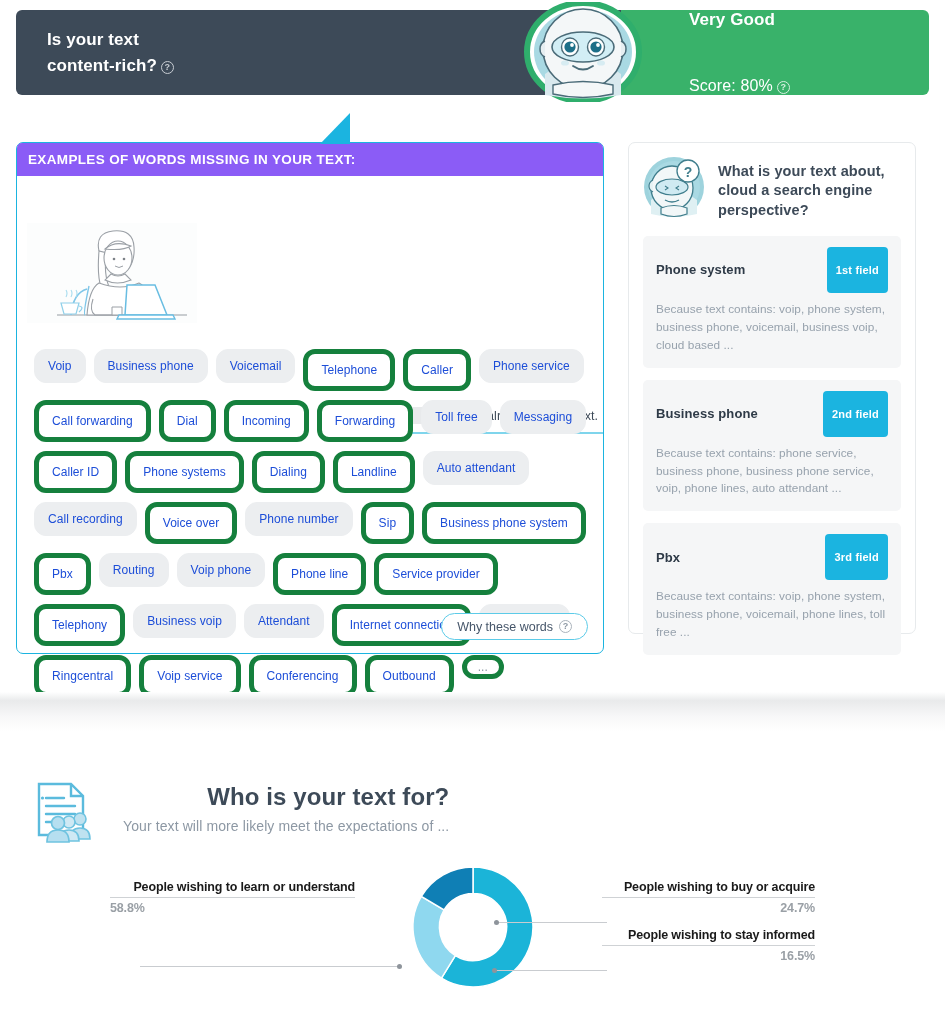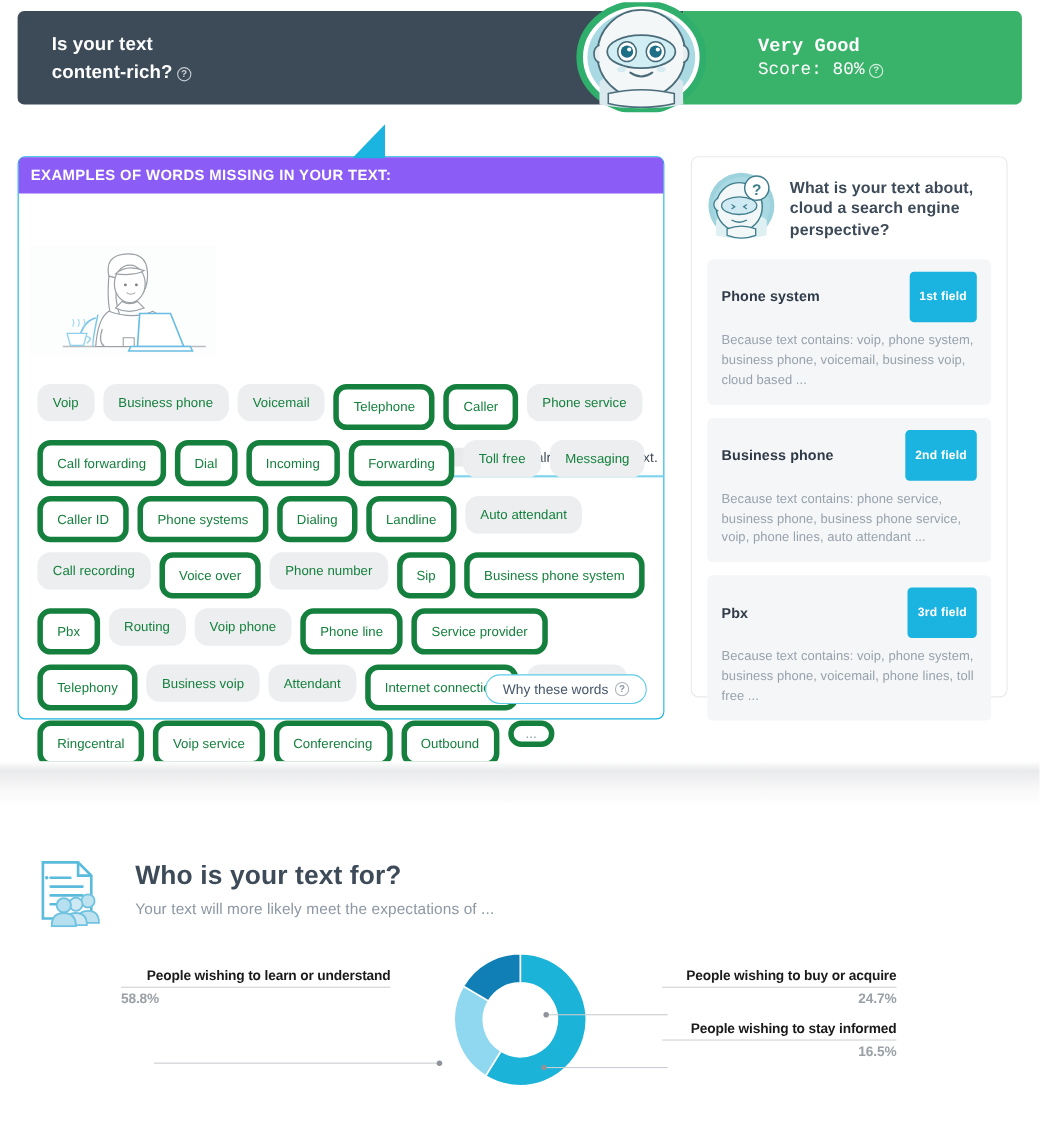--- a/index.html
+++ b/index.html
@@ -27,23 +27,22 @@
     display: flex;
     align-items: center;
     padding-left: 31px;
   }
   .banner-right {
     background: #39b26a;
     flex: 1;
     border-radius: 0 6px 6px 0;
     display: flex;
     flex-direction: column;
-    justify-content: center;
+    justify-content: space-between;
     padding-left: 68px;
-    font-family: Liberation Mono, monospace;
   }
   .banner-q {
     color: #ffffff;
     font-size: 17px;
     font-weight: 700;
     line-height: 1.48;
     letter-spacing: 0.1px;
   }
   .q-icon {
     display: inline-block;
@@ -148,21 +147,21 @@
     flex-wrap: wrap;
     gap: 9px 8px;
   }
   .chip {
     height: 24px;
     border-radius: 12px;
     padding: 16px 13px;
     display: inline-flex;
     align-items: center;
     font-size: 12px;
-    color: #15803d;
+    color: #1d4ed8;
     letter-spacing: 0.05px;
     white-space: nowrap;
   }
   .chip.filled { background: #eceef0; border: 1px solid #eceef0; }
   .chip.outline { background: #ffffff; border: 5px solid #15803d; }
   .chip.ellipsis { padding: 0 11px; color: #8d98a4; }
 
   .why-btn {
     position: absolute;
     right: 15px; bottom: 13px;
@@ -262,20 +261,21 @@
     gap: 26px;
   }
   .aud-icon { width: 64px; height: 62px; flex: 0 0 64px; }
   .aud-title {
     color: #3d4a58;
     font-size: 24px;
     font-weight: 700;
     letter-spacing: 0.1px;
     margin-bottom: 7px;
     margin-top: 2px;
+    text-align: right;
   }
   .aud-sub {
     color: #8d98a4;
     font-size: 14px;
     letter-spacing: 0.1px;
   }
 
   
   .chart-area {
     position: absolute;

